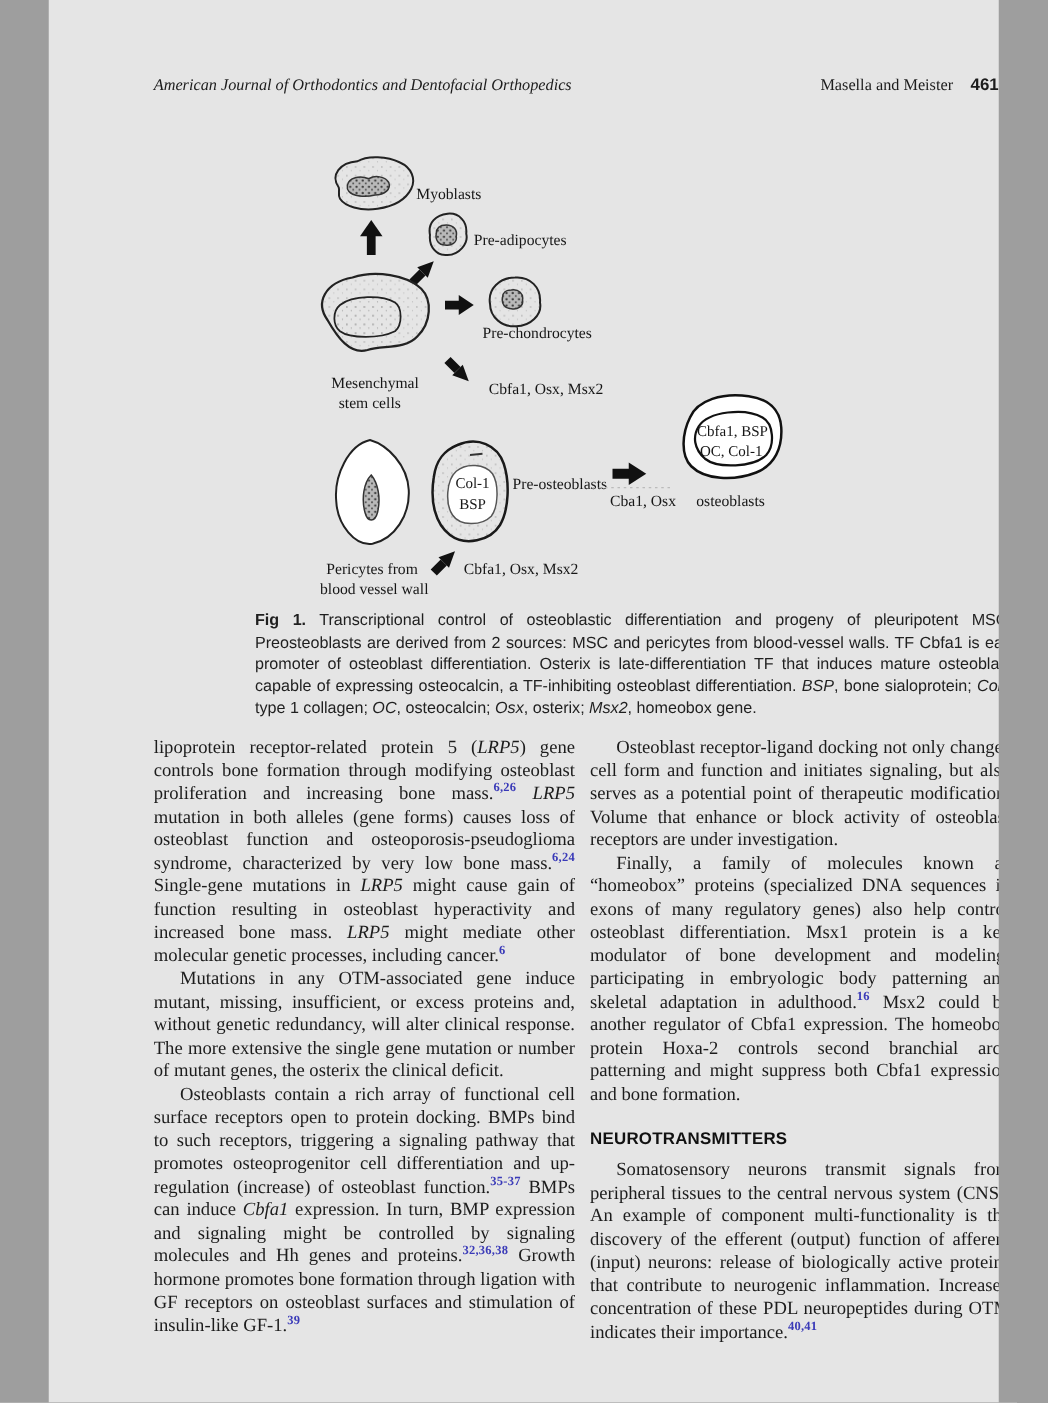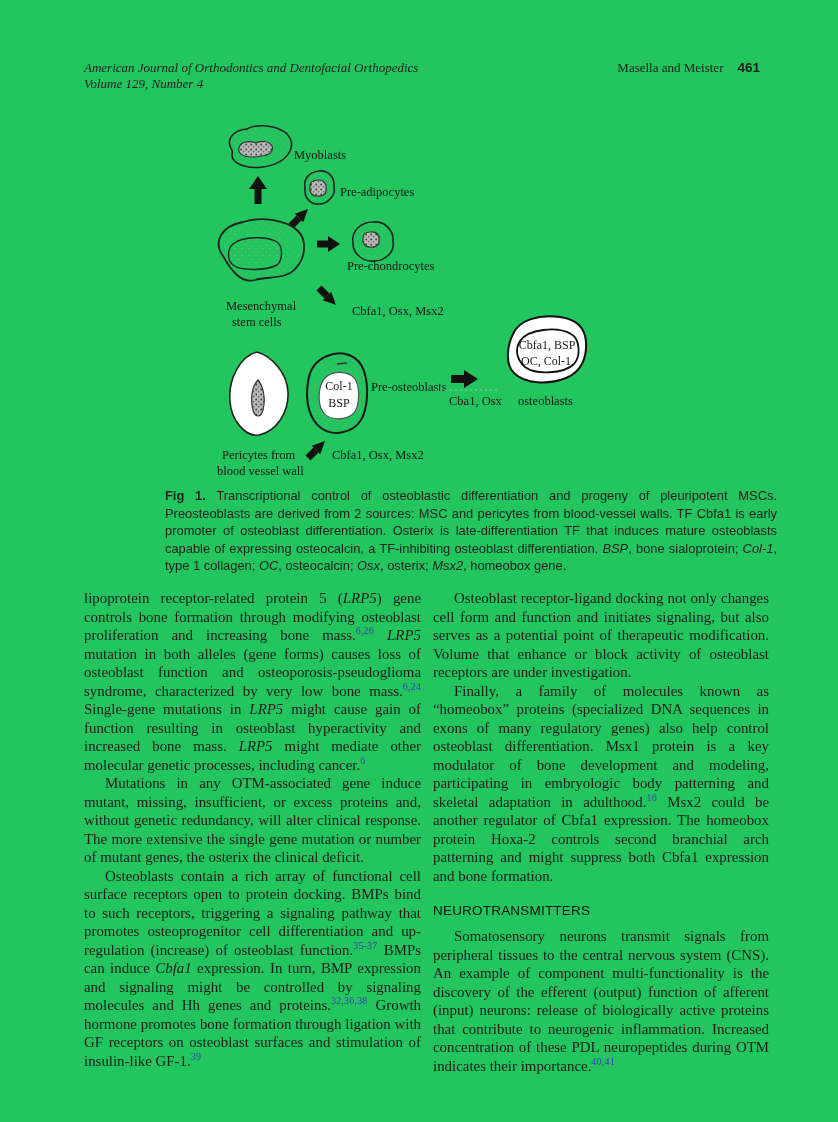--- a/index.html
+++ b/index.html
@@ -1,18 +1,18 @@
 <!DOCTYPE html>
 <html><head>
 <meta charset="utf-8">
 <style>
   html,body { margin:0; padding:0; background:#9e9e9e; }
   .page {
-    position:relative; width:838px; height:1122px; margin:0 auto;
-    background:#22c55e; overflow:hidden;
+    position:relative; width:760px; height:1122px; margin:0 auto;
+    background:#e5e5e5; overflow:hidden;
     font-family:"Liberation Serif", serif; color:#1c1c1c;
   }
   
   .runhead {
     position:absolute; left:84px; top:60px; width:676px;
     display:flex; justify-content:space-between; align-items:flex-start;
     font-size:13px; line-height:16px;
   }
   .runhead .left { font-style:italic; }
   .runhead .right { display:flex; gap:14px; align-items:baseline; white-space:nowrap; }
@@ -30,35 +30,34 @@
     font-family:"Liberation Sans", sans-serif; font-size:12.9px; line-height:17.6px;
     text-align:justify; color:#1f1f1f;margin-left:32px;
   }
 
   
   .col { position:absolute; top:589px; width:337px; }
   .col-left  { left:84px;  }
   .col-right { left:433px; width:336px; }
   .col p { margin:0; text-align:justify; font-size:14.9px; line-height:18.5px; }
   .col p.indent { text-indent:21px; }
-  sup.ref { color:#3a3ab8; font-size:10px; line-height:0; vertical-align:super; letter-spacing:0.2px; }
+  sup.ref { color:#3a3ab8; font-size:10px; line-height:0; vertical-align:super; letter-spacing:0.2px;font-weight:bold; }
   h2.section {
-    font-family:"Liberation Sans", sans-serif; font-size:13.5px; font-weight:normal;
+    font-family:"Liberation Sans", sans-serif; font-size:13.5px; font-weight:bold;
     letter-spacing:0.2px; margin:18px 0 9px 0; color:#111;
   }
 </style>
 </head>
 <body>
 
 <div class="page">
 
   <div class="runhead">
     <div class="left">
       <div>American Journal of Orthodontics and Dentofacial Orthopedics</div>
-      <div>Volume 129, Number 4</div>
     </div>
     <div class="right">
       <span class="authors">Masella and Meister</span>
       <span class="pagenum">461</span>
     </div>
   </div>
 
   <svg class="fig-svg" width="455" height="365" viewBox="0 0 455 365">
     <defs>
       <pattern id="stip" width="7" height="7" patternUnits="userSpaceOnUse">

